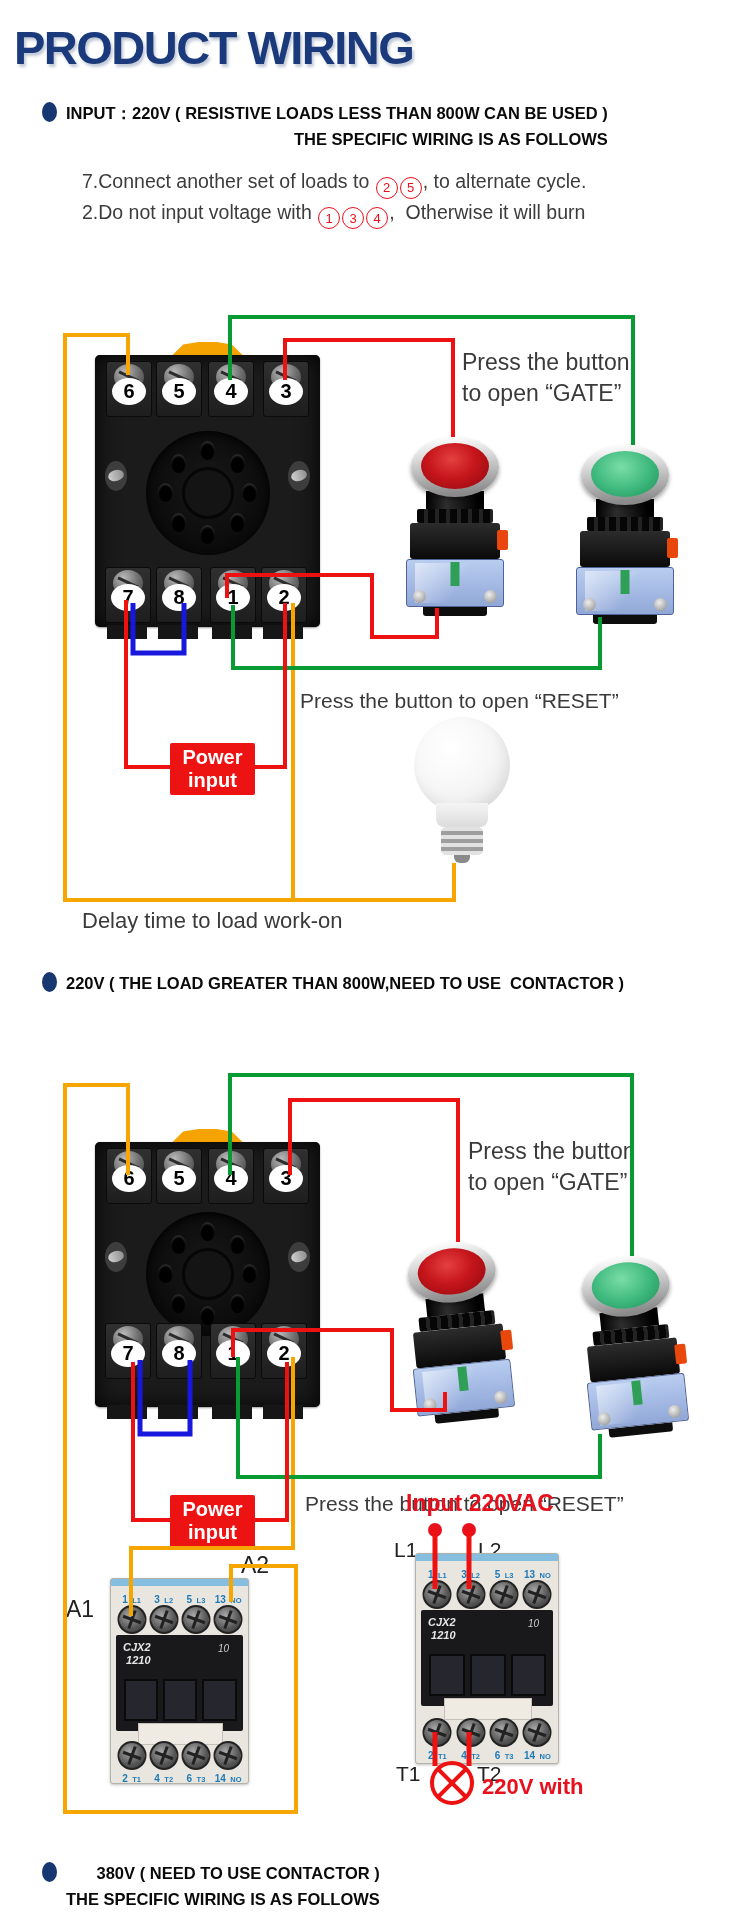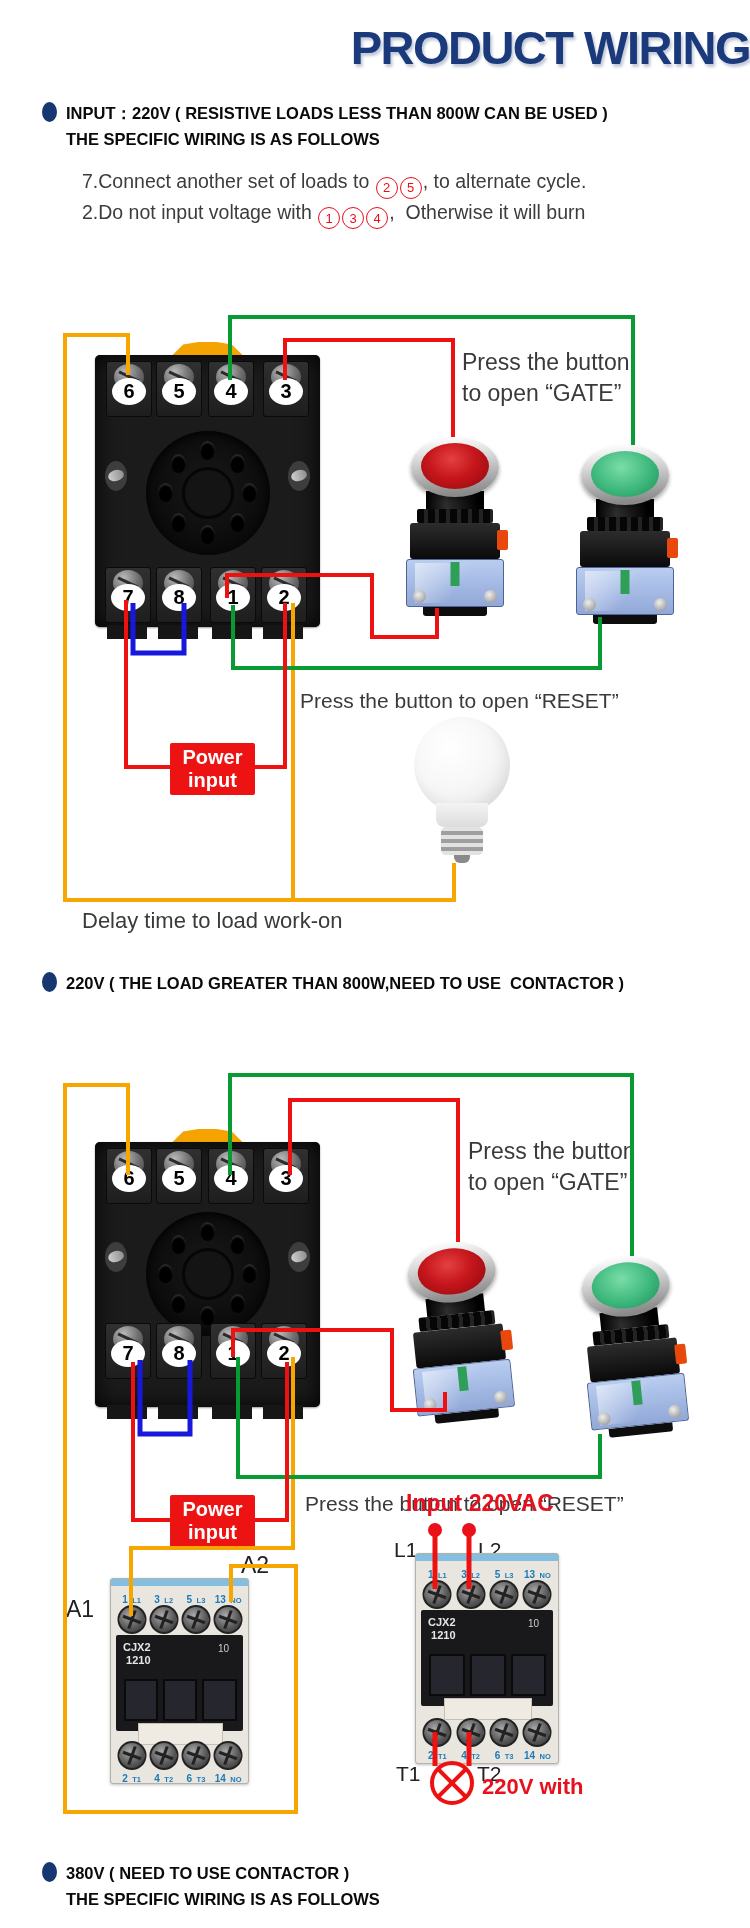--- a/index.html
+++ b/index.html
@@ -1,22 +1,22 @@
 <!DOCTYPE html>
 <html><head>
 <meta charset="utf-8">
 <style>
   html,body{margin:0;padding:0;background:#fff;}
   body{font-family:"Liberation Sans", sans-serif;}
   #canvas{position:relative;width:750px;height:1928px;background:#ffffff;overflow:hidden;}
   .abs{position:absolute;}
-  .keepspace{white-space:pre-wrap;}
-
-  
-  #page-title{left:0;right:0;top:20px;text-align:right;font-size:47px;font-weight:800;
+  .keepspace{white-space:pre-wrap;text-align:right;}
+
+  
+  #page-title{left:0;right:0;top:20px;text-align:left;font-size:47px;font-weight:800;
     color:#1a3a7c;letter-spacing:-1.5px;text-shadow:2px 3px 3px rgba(120,135,165,.45);padding-left:14px;}
   .sec{left:42px;display:flex;gap:9px;align-items:flex-start;}
   .dot{width:15px;height:20px;background:#16376f;border-radius:50%;flex:0 0 auto;margin-top:2px;}
   .sec .lines{font-weight:700;font-size:16.5px;line-height:26px;color:#0a0a0a;}
   .notes{left:82px;top:168px;font-size:19.5px;line-height:27px;color:#3c3c3c;}
   .circ{display:inline-flex;align-items:center;justify-content:center;width:20px;height:20px;
     border:1.6px solid #e8101c;border-radius:50%;color:#e8101c;font-size:13px;font-weight:400;
     margin:0 1px;vertical-align:-4px;}
 
   
@@ -88,21 +88,21 @@
     box-shadow:0 1px 3px rgba(0,0,0,.25);text-align:right;}
   .topstrip{position:absolute;top:0;left:0;right:0;height:7px;background:#85bedf;}
   .clabel{position:absolute;transform:translateX(-50%);white-space:nowrap;color:#1d7ab8;}
   .clabel .cn{font-size:10px;font-weight:700;}
   .clabel .ct{font-size:7.5px;font-weight:700;}
   .cscrew{position:absolute;transform:translateX(-50%);width:25px;height:25px;border-radius:50%;
     background:radial-gradient(circle at 40% 35%,#a8a8a8,#555 60%,#333);border:2px solid #222;}
   .cscrew:before,.cscrew:after{content:"";position:absolute;background:#222;}
   .cscrew:before{left:3px;right:3px;top:11px;height:3px;transform:rotate(20deg);}
   .cscrew:after{top:3px;bottom:3px;left:11px;width:3px;transform:rotate(20deg);}
-  .cpanel{position:absolute;left:5px;right:5px;top:56px;height:96px;background:#19191c;border-radius:2px;}
+  .cpanel{position:absolute;left:5px;right:5px;top:56px;height:96px;background:#19191c;border-radius:2px;font-style:italic;}
   .cwin{position:absolute;top:44px;width:24%;height:38px;background:#26262e;border:2px solid #0a0a0a;}
   .cmodel{position:absolute;left:7px;top:6px;color:#e6e6e6;font-size:11px;line-height:13px;font-weight:700;}
   .caux{position:absolute;right:14px;top:8px;color:#cccccc;font-size:10px;}
   .ccarrier{position:absolute;left:20%;width:60%;top:144px;height:20px;background:#efebe2;border:1px solid #c5c1b8;}
 
   svg.wires{position:absolute;left:0;top:0;z-index:5;pointer-events:none;}
   .comp{z-index:2;}
 </style>
 </head>
 <body>

